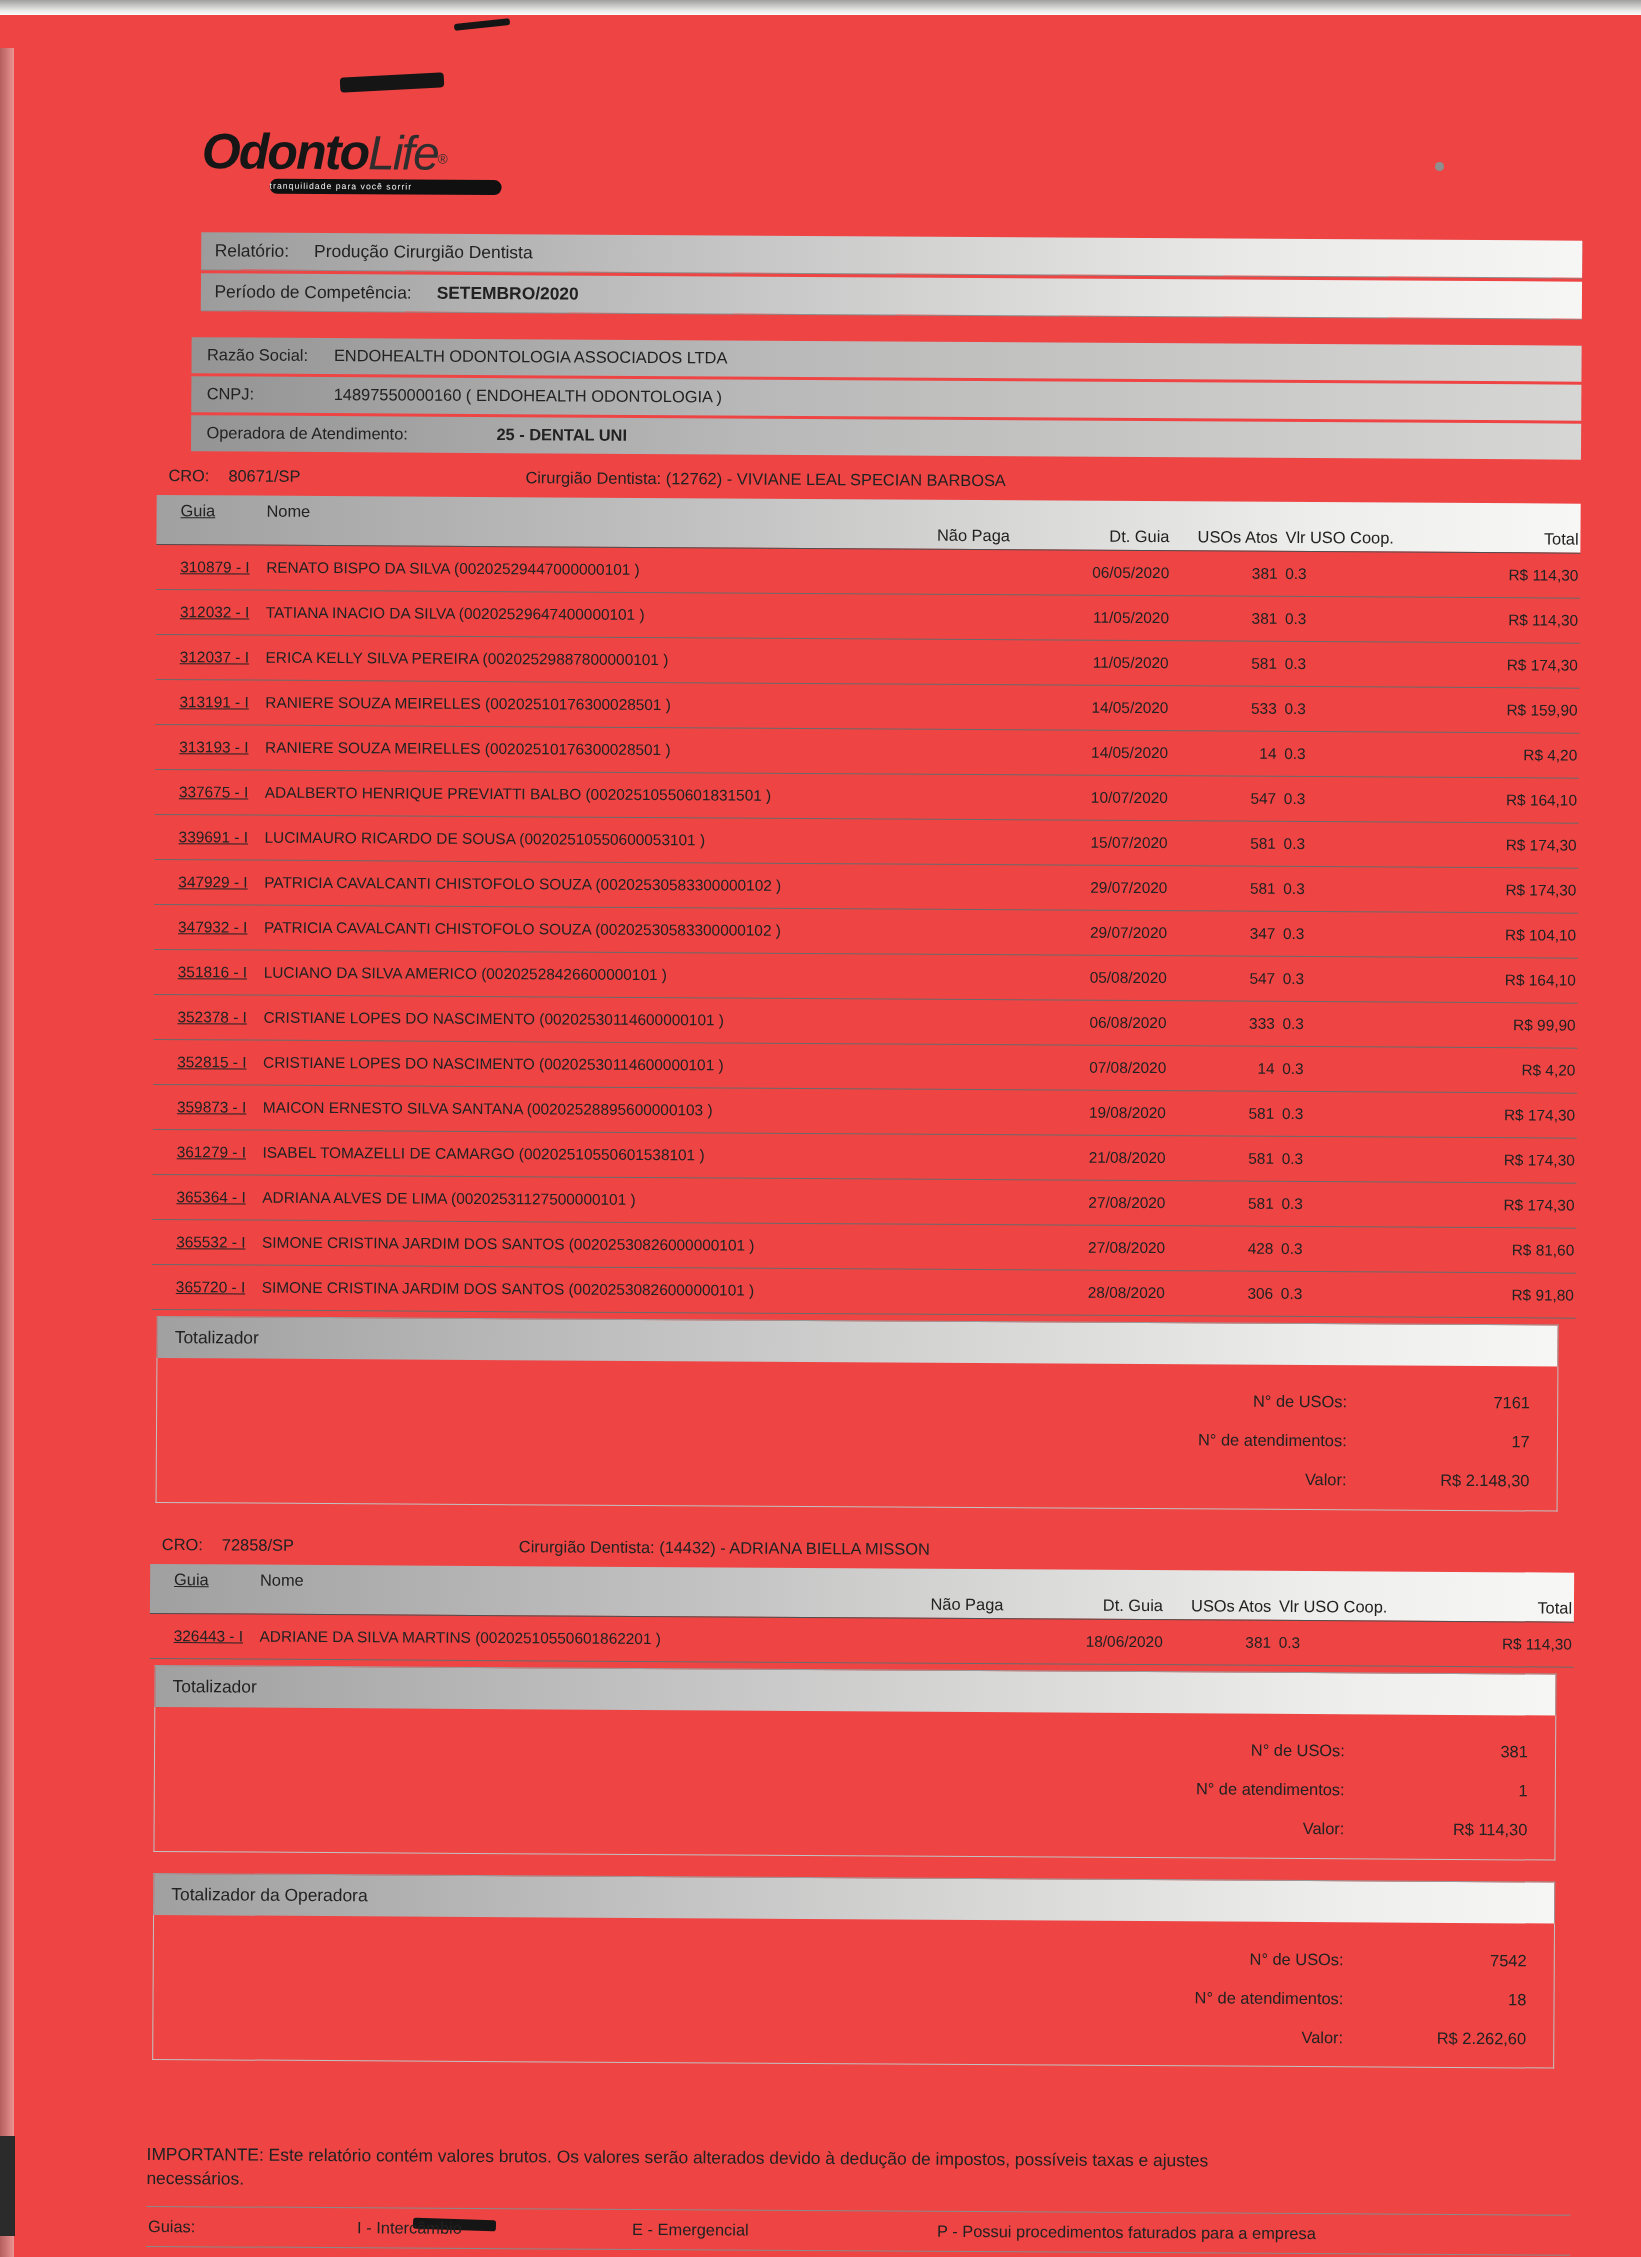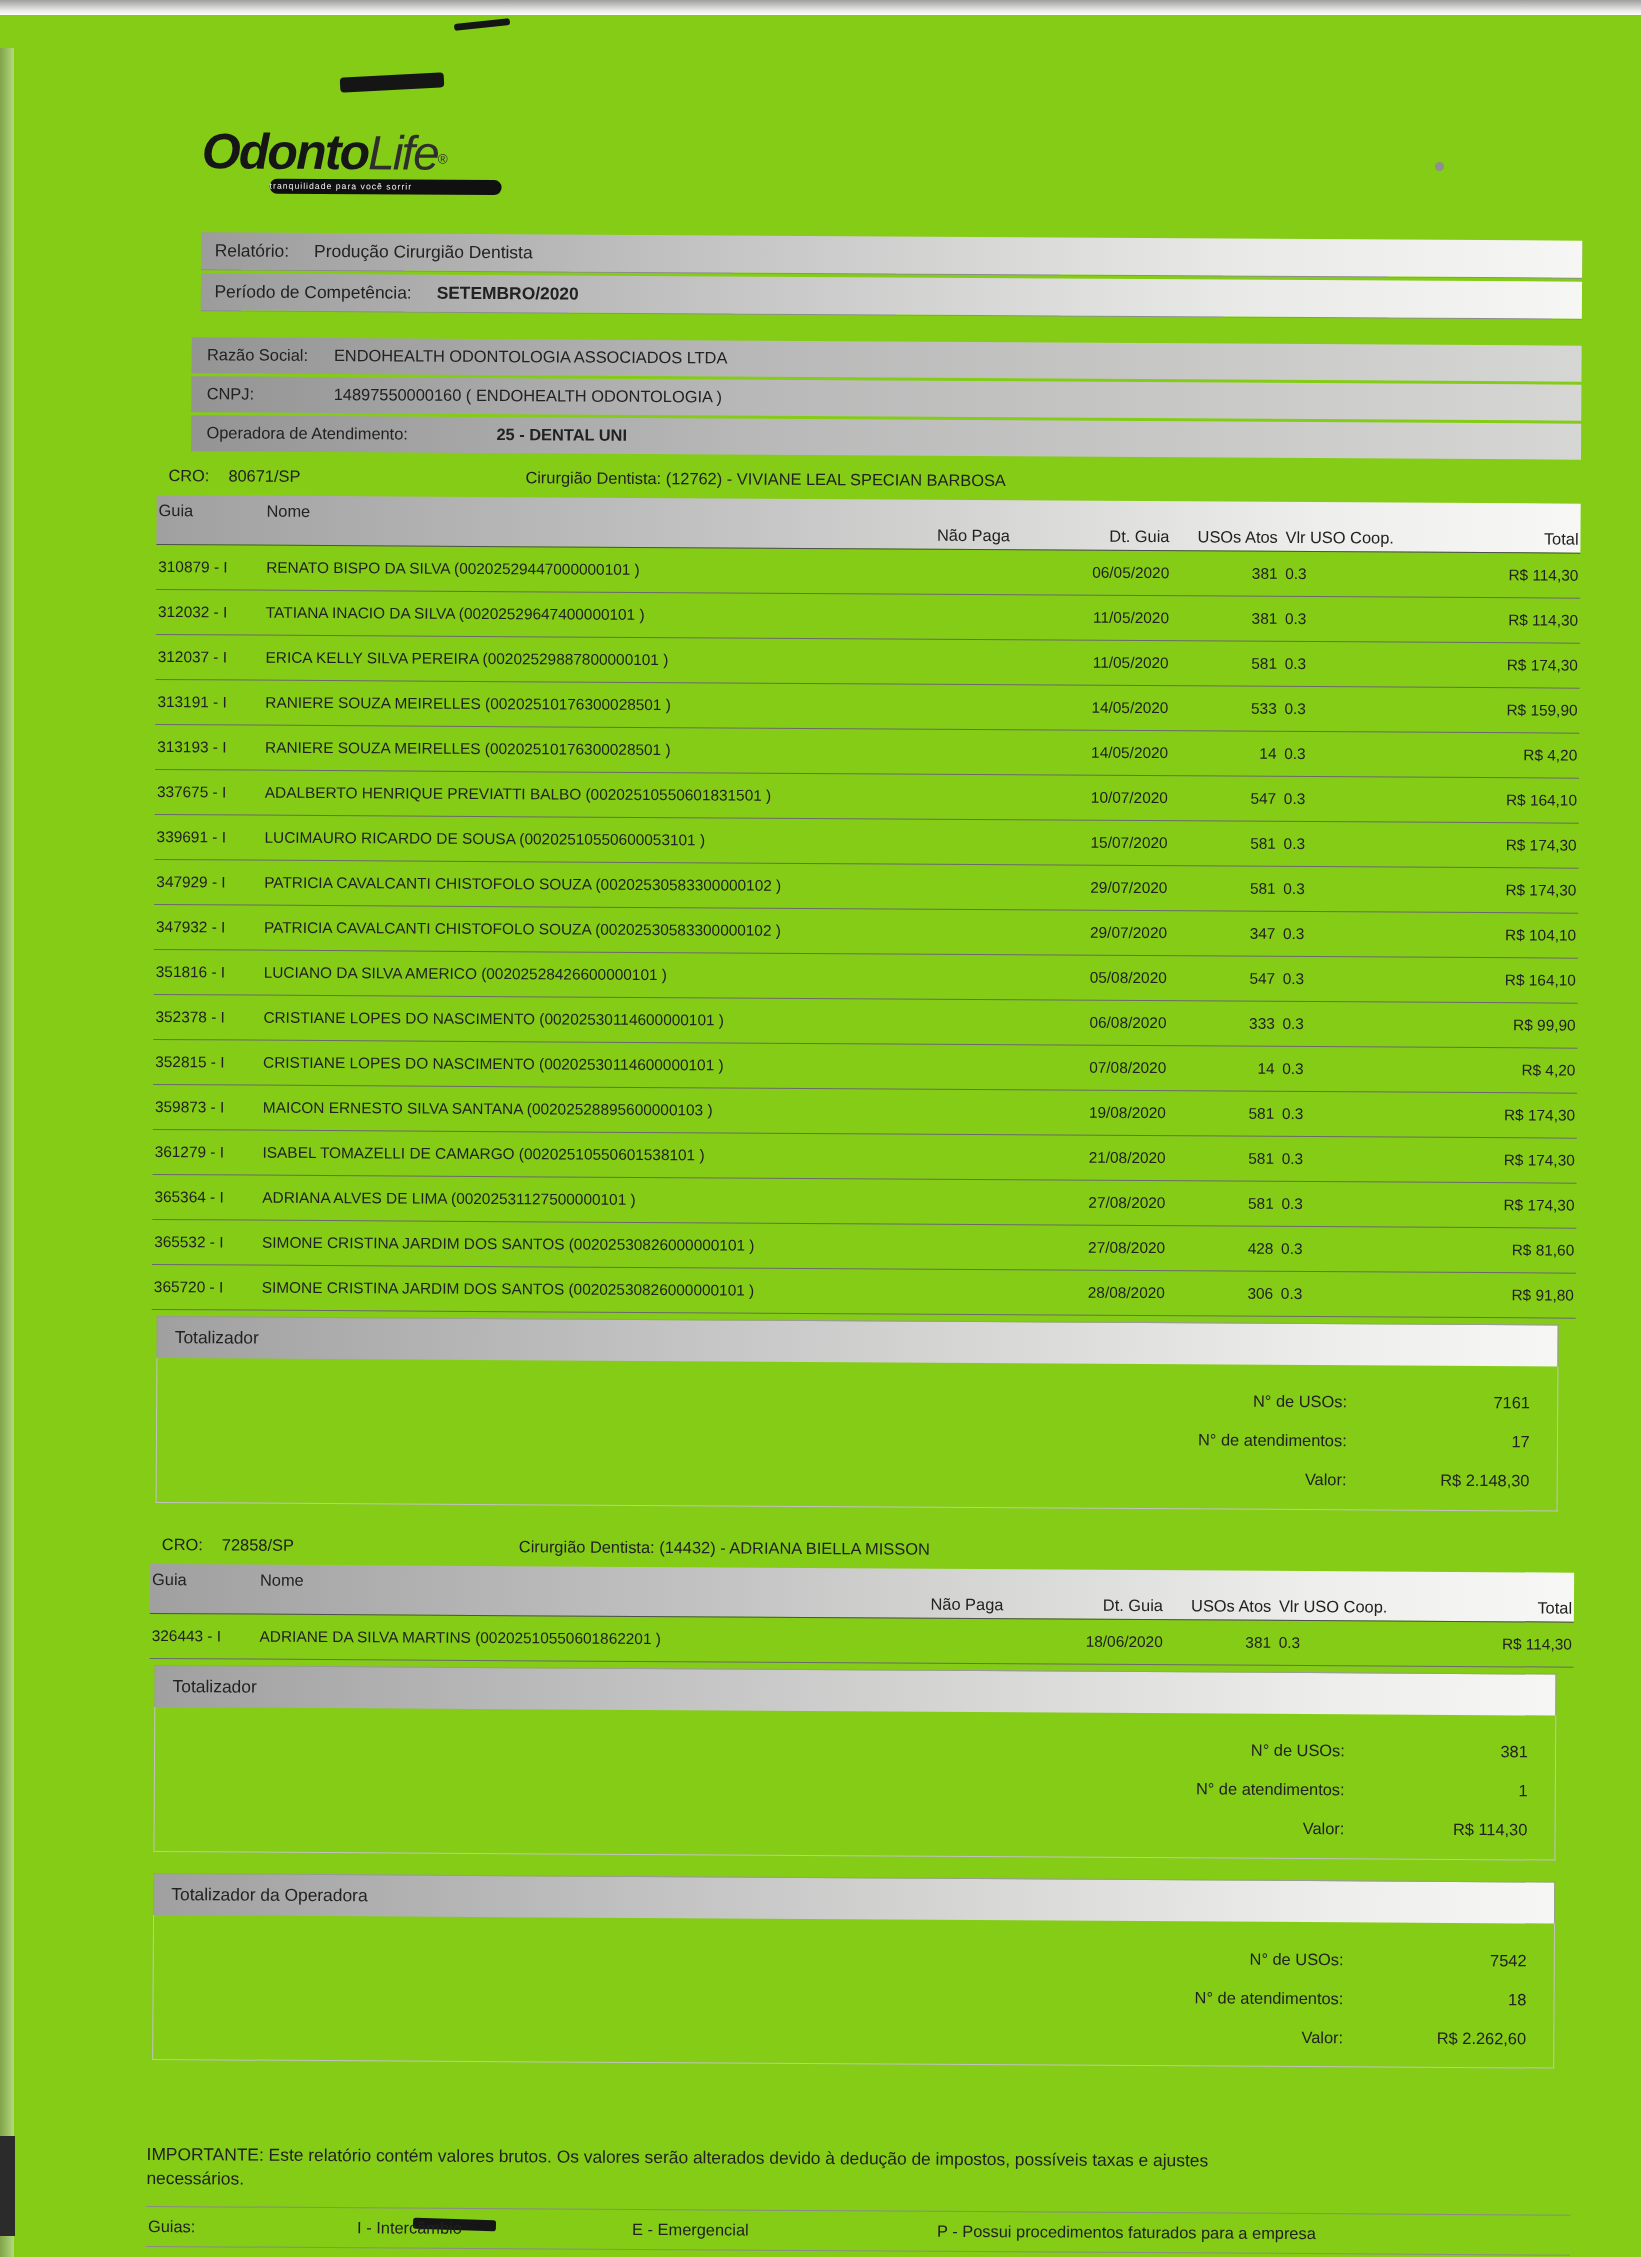--- a/index.html
+++ b/index.html
@@ -4,21 +4,21 @@
 <style>
   * { box-sizing: border-box; margin: 0; padding: 0; }
   html, body { width: 1641px; height: 2257px; }
   body {
     background: #e9e9e6;
     font-family: "Liberation Sans", sans-serif;
     color: #222;
     position: relative;
     overflow: hidden;
   }
-  .page { position: absolute; inset: 0; background: #84cc16; }
+  .page { position: absolute; inset: 0; background: #ef4444; }
   .scan-top {
     position: absolute; top: 0; left: 0; right: 0; height: 15.4px;
     background: linear-gradient(to bottom, #9f9f9f, #e9e9e7 70%, #fcfcfa);
   }
   .scan-left {
     position: absolute; top: 48px; left: 0; bottom: 0; width: 13.5px;
     background: linear-gradient(to right, #7a7a7a, #e5e5e3); opacity: .5;
   }
   .artifact { position: absolute; background: #151515; border-radius: 2.9px; }
   .a1 { left: 454px; top: 21px; width: 56px; height: 6.8px; transform: rotate(-6deg); }
@@ -70,21 +70,21 @@
 
   
   .thead {
     display: flex; height: 50px; font-size: 16.4px;
     background: linear-gradient(to right, #a0a0a0, #c3c3c3 40%, #eeeeec 82%, #f7f7f5);
     border-bottom: 1.9px solid #4f4f4f;
   }
   .thead .top { align-self: flex-start; padding-top: 5.8px; }
   .thead .bot { align-self: flex-end; padding-bottom: 4px; }
   .trow { display: flex; align-items: center; height: 45px; border-bottom: 1px solid #6a6a6a; font-size: 15.4px; }
-  .c-guia { width: 108px; padding-left: 2px; }
+  .c-guia { width: 108px; padding-left: 24px; text-decoration: underline; }
   .c-nome { flex: 1; padding-left: 1.9px; }
   .c-naopaga { width: 92px; text-align: center; }
   .c-dt { width: 150px; text-align: right; }
   .c-usos { width: 116px; text-align: right; padding-right: 7.7px; }
   .c-vlr { width: 126px; text-align: left; padding-right: 13.5px; }
   .c-total { width: 169px; text-align: right; padding-right: 1.9px; }
 
   
   .tot-bar {
     margin-left: 4.8px; width: 1402px; height: 42px; display: flex; align-items: center;

